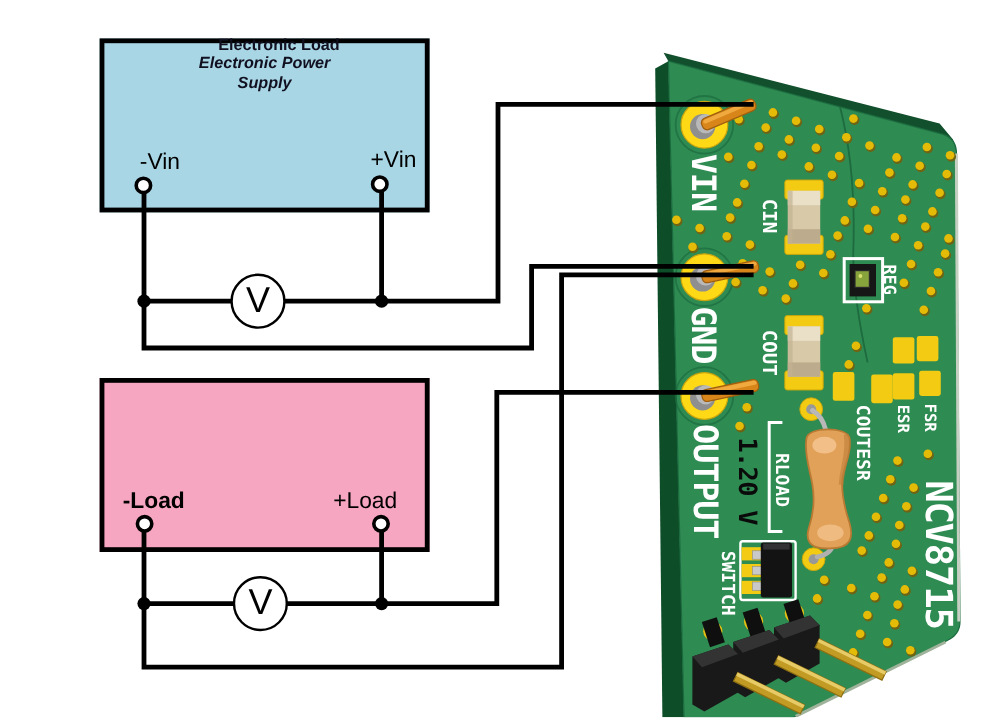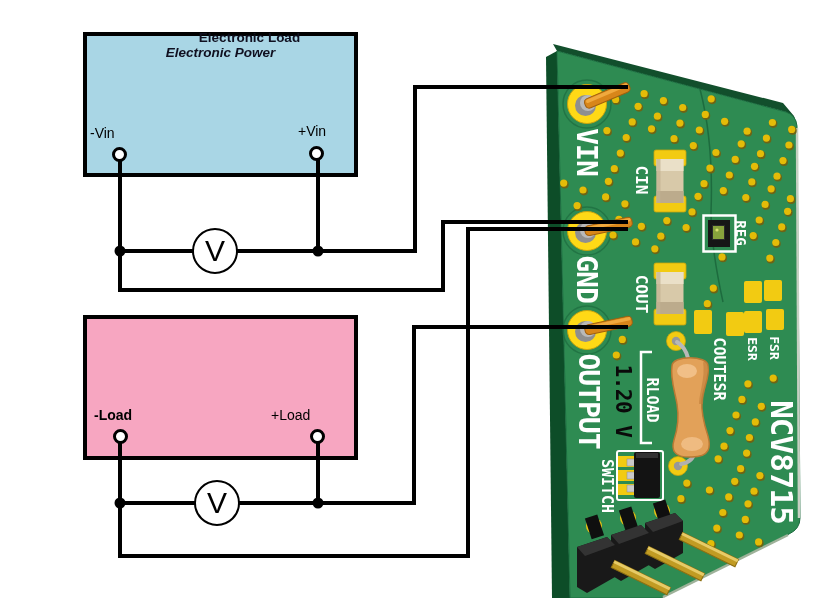--- a/index.html
+++ b/index.html
@@ -6,46 +6,47 @@
   .stage{position:relative;width:836px;height:598px;background:#fff;overflow:hidden;
          font-family:"Liberation Sans",sans-serif;}
   .layer{position:absolute;left:0;top:0;}
   .box{position:absolute;box-sizing:border-box;border:4px solid #000;z-index:1;}
   .box.psu{left:83px;top:32px;width:275px;height:145px;background:#A9D6E5;}
   .box.load{left:83px;top:315px;width:275px;height:145px;background:#F7A6C1;}
   .box-title{position:absolute;left:0;width:100%;text-align:center;color:#101020;
              font-size:13.5px;font-weight:bold;line-height:1.2;z-index:2;}
   .psu-title{top:45px;font-style:italic;}
   .load-title{top:30px;}
-  .term-label{position:absolute;width:60px;text-align:left;font-size:14px;color:#000;z-index:4;}
+  .term-label{position:absolute;width:60px;text-align:right;font-size:19px;color:#000;z-index:4;}
   .terminal{position:absolute;width:9px;height:9px;background:#fff;border:3.5px solid #000;
             border-radius:50%;z-index:4;}
   .voltmeter{position:absolute;width:42px;height:42px;background:#fff;border:2.5px solid #000;
              border-radius:50%;z-index:4;display:flex;align-items:center;justify-content:center;
              font-size:30px;color:#000;font-weight:400;}
   #wire-svg{z-index:3;}
   #pcb-svg{z-index:2;}
   .silk{font-family:"DejaVu Sans Mono",monospace;font-weight:bold;fill:#fff;}
 </style>
 </head>
 <body>
 
 <div class="stage">
 
   <div class="box psu"></div>
   <div class="box-title psu-title" style="left:83px;width:275px;">
     <div>Electronic Power</div>
+    <div>Supply</div>
   </div>
   <div class="term-label" style="left:90px;top:125px;">-Vin</div>
-  <div class="term-label" style="left:298px;top:123px;">+Vin</div>
+  <div class="term-label" style="left:287px;top:123px;">+Vin</div>
   <div class="terminal" style="left:112px;top:147px;"></div>
   <div class="terminal" style="left:309px;top:146px;"></div>
 
   <div class="box load"></div>
-  <div class="box-title load-title" style="left:92px;width:275px;padding-left:20px;">Electronic Load</div>
+  <div class="box-title load-title" style="left:75px;width:275px;padding-left:20px;">Electronic Load</div>
   <div class="term-label" style="left:94px;top:407px;font-weight:bold;">-Load</div>
   <div class="term-label" style="left:271px;top:407px;">+Load</div>
   <div class="terminal" style="left:113px;top:429px;"></div>
   <div class="terminal" style="left:310px;top:429px;"></div>
 
   <svg id="pcb-svg" class="layer" width="836" height="598" viewBox="0 0 836 598">
 
     <polygon points="553,44 783,103 794,116 797,126 786,112 557,51" fill="#124F2C"></polygon>
     <polygon points="546,57 557,51 570,598 552,598" fill="#0D4D28"></polygon>
 

